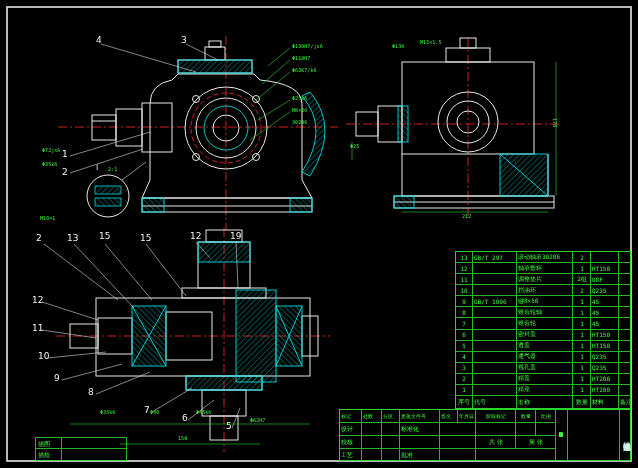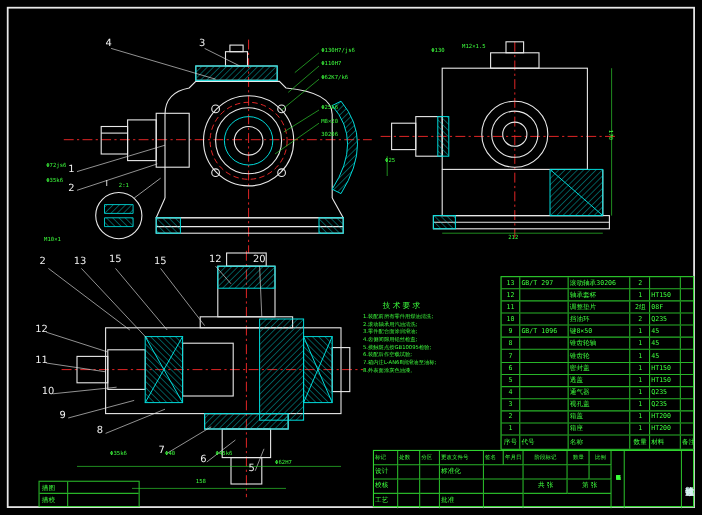--- a/index.html
+++ b/index.html
@@ -202,21 +202,21 @@
   <div class="layer">
       <div class="balloon" style="left: 96px; top: 36px;">4</div>
       <div class="balloon" style="left: 181px; top: 36px;">3</div>
       <div class="balloon" style="left: 62px; top: 150px;">1</div>
       <div class="balloon" style="left: 62px; top: 168px;">2</div>
       <div class="balloon" style="left: 36px; top: 234px;">2</div>
       <div class="balloon" style="left: 67px; top: 234px;">13</div>
       <div class="balloon" style="left: 99px; top: 216px; margin-top: 16px;">15</div>
       <div class="balloon" style="left: 140px; top: 234px;">15</div>
       <div class="balloon" style="left: 190px; top: 232px;">12</div>
-      <div class="balloon" style="left: 230px; top: 232px;">20</div>
+      <div class="balloon" style="left: 230px; top: 232px;">19</div>
       <div class="balloon" style="left: 32px; top: 296px;">12</div>
       <div class="balloon" style="left: 32px; top: 324px;">11</div>
       <div class="balloon" style="left: 38px; top: 352px;">10</div>
       <div class="balloon" style="left: 54px; top: 374px;">9</div>
       <div class="balloon" style="left: 88px; top: 388px;">8</div>
       <div class="balloon" style="left: 144px; top: 406px;">7</div>
       <div class="balloon" style="left: 182px; top: 414px;">6</div>
       <div class="balloon" style="left: 226px; top: 422px;">5</div>
     </div>
 
@@ -237,33 +237,20 @@
       <div class="ann vert" style="left: 552px; top: 118px;">170</div>
       <div class="ann" style="left: 462px; top: 214px;">212</div>
       <div class="ann" style="left: 350px; top: 144px;">Φ25</div>
       <div class="ann" style="left: 100px; top: 410px;">Φ35k6</div>
       <div class="ann" style="left: 150px; top: 410px;">Φ40</div>
       <div class="ann" style="left: 196px; top: 410px;">Φ45k6</div>
       <div class="ann" style="left: 178px; top: 436px;">158</div>
       <div class="ann" style="left: 250px; top: 418px;">Φ62H7</div>
     </div>
 
-  <div id="techreq">
-    <div class="tr-head">技术要求</div>
-    <div>
-        <div class="tr-line">1.装配前所有零件用煤油清洗;</div>
-        <div class="tr-line">2.滚动轴承用汽油清洗;</div>
-        <div class="tr-line">3.零件配合面涂润滑油;</div>
-        <div class="tr-line">4.齿侧间隙用铅丝检查;</div>
-        <div class="tr-line">5.接触斑点按GB10095检验;</div>
-        <div class="tr-line">6.装配后作空载试验;</div>
-        <div class="tr-line">7.箱内注L-AN68润滑油至油标;</div>
-        <div class="tr-line">8.外表面涂灰色油漆。</div>
-      </div>
-  </div>
 
   <div id="bom">
     <div style="display:flex;flex-direction:column;flex:12">
         <div class="bom-row">
           <div class="bom-cell">13</div>
           <div class="bom-cell">GB/T 297</div>
           <div class="bom-cell">滚动轴承30206</div>
           <div class="bom-cell">2</div>
           <div class="bom-cell"></div>
           <div class="bom-cell"></div>

